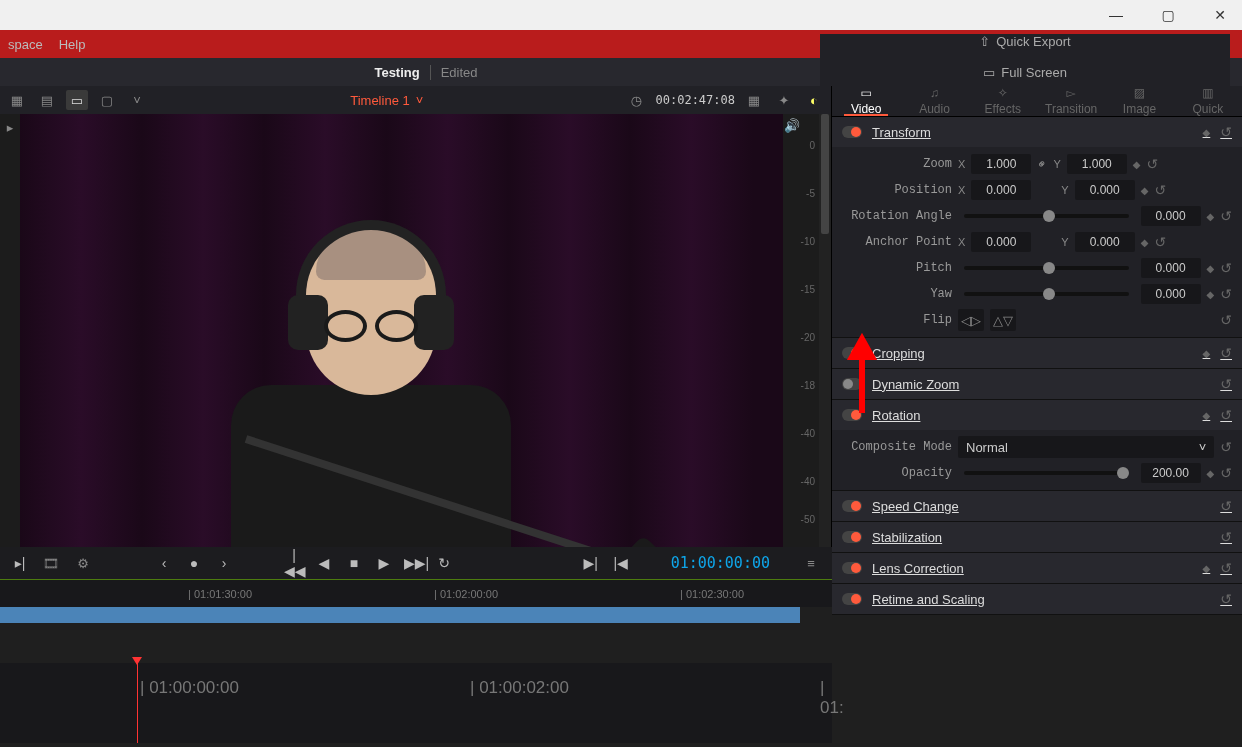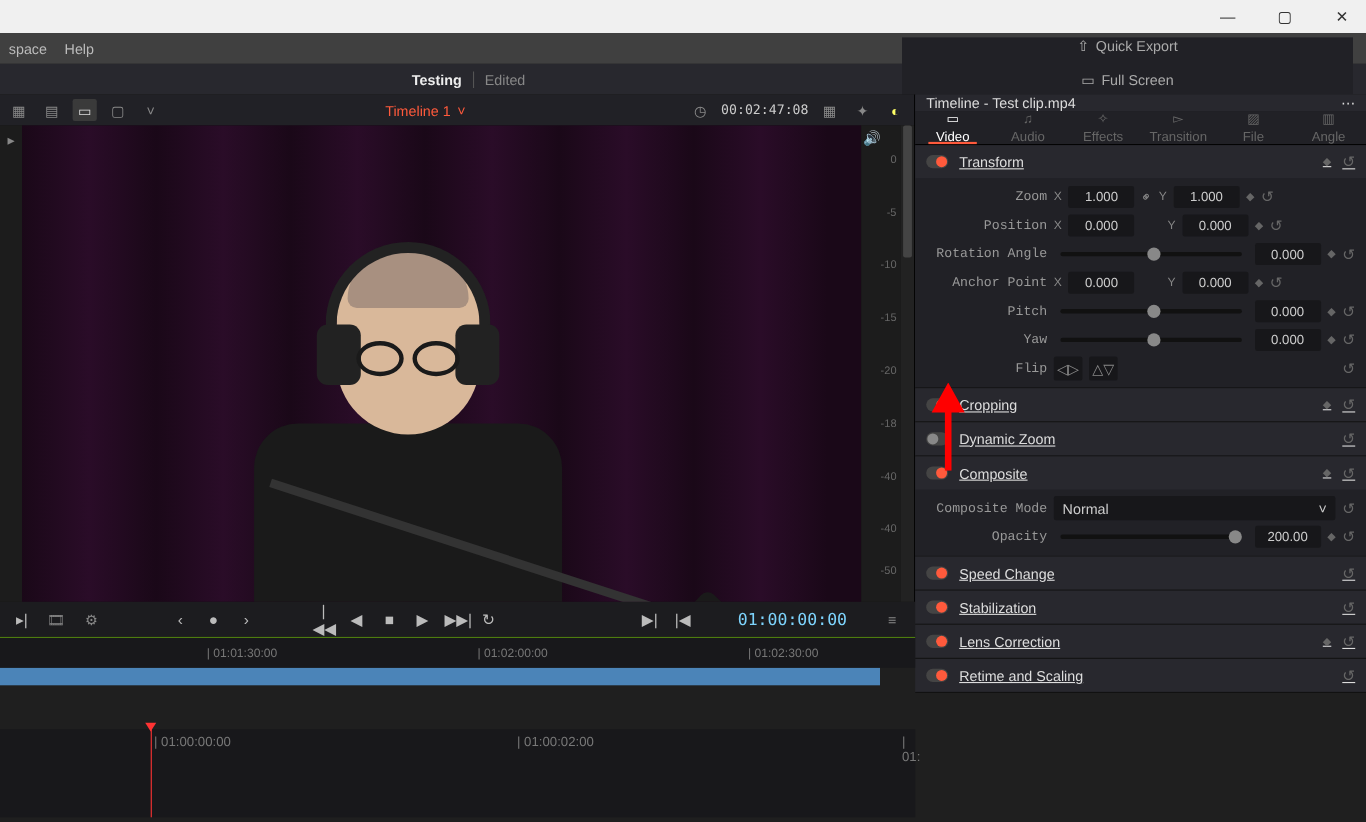--- a/index.html
+++ b/index.html
@@ -1,19 +1,19 @@
 <!DOCTYPE html>
 <html><head>
 <meta charset="utf-8">
 <style>
 * { box-sizing: border-box; margin: 0; padding: 0; font-family: "Segoe UI", Arial, sans-serif; }
 body { width: 1242px; height: 747px; background: #1f1f1f; color: #999; font-size: 13px; overflow: hidden; position: relative; }
 .titlebar { height: 30px; background: #f0f0f0; display: flex; justify-content: flex-end; align-items: center; padding-right: 8px; gap: 24px; }
 .titlebar div { width: 28px; height: 28px; display: flex; align-items: center; justify-content: center; color: #333; font-size: 14px; }
-.menubar { height: 28px; background: #404040; display: flex; align-items: center; padding: 0 8px; gap: 16px; color: #bbb; }
+.menubar { height: 28px; background: #b91c1c; display: flex; align-items: center; padding: 0 8px; gap: 16px; color: #bbb; }
 .headerbar { height: 28px; background: #28282e; display: flex; align-items: center; justify-content: space-between; padding: 0 12px; }
 .headerbar .center { display: flex; align-items: center; gap: 10px; margin-left: 20px; }
 .headerbar .right { display: flex; align-items: center; gap: 16px; }
 .editstatus { color: #888; border-left: 1px solid #555; padding-left: 10px; }
 .projname { color: #eee; font-weight: bold; }
 .toolbtn { display: flex; align-items: center; gap: 6px; color: #aaa; }
 .main { display: flex; height: 461px; }
 .left { flex: 1; display: flex; flex-direction: column; background: #181818; border-right: 1px solid #000; }
 .viewerhdr { height: 28px; background: #212126; display: flex; align-items: center; padding: 0 6px; gap: 8px; }
 .viewerhdr .tname { flex: 1; text-align: center; color: #ff5a3c; display: flex; align-items: center; justify-content: center; gap: 6px; }
@@ -43,27 +43,27 @@
 .reset { color: #666; font-size: 14px; }
 .params { background: #212126; padding: 4px 0; }
 .prow { height: 26px; display: flex; align-items: center; padding: 0 10px; gap: 6px; }
 .plabel { width: 110px; text-align: right; color: #999; font-size: 12px; font-family: Liberation Mono, monospace; }
 .axlabel { color: #888; font-size: 11px; }
 .numbox { width: 60px; height: 20px; background: #17171a; color: #ccc; text-align: center; font-size: 12px; border-radius: 2px; line-height: 20px; }
 .slider { flex: 1; height: 4px; background: #111; border-radius: 2px; position: relative; margin: 0 6px; }
 .slider .knob { position: absolute; top: -4px; width: 12px; height: 12px; border-radius: 50%; background: #888; }
 .transport { height: 32px; background: #1c1c1f; display: flex; align-items: center; padding: 0 10px; gap: 10px; }
 .transport .spacer { flex: 1; }
-.transport .tc { color: #7dd3fc; font-family: monospace; font-size: 15px; }
+.transport .tc { color: #0ea5e9; font-family: monospace; font-size: 15px; }
 .playicon { color: #bbb; font-size: 14px; width: 20px; text-align: center; }
 .ruler { height: 28px; background: #18181b; display: flex; align-items: center; position: relative; border-top: 1px solid #4d7c0f; }
 .ruler .mark { position: absolute; color: #777; font-size: 11px; }
 .track { height: 16px; background: #4b84b8; }
 .timeline2 { height: 80px; background: #18181b; position: relative; margin-top: 40px; }
-.timeline2 .mark { position: absolute; top: 4px; color: #777; font-size: 12px; }
+.timeline2 .mark { position: absolute; top: 15px; color: #777; font-size: 17px; }
 .playhead { position: absolute; top: 0; bottom: 0; width: 1px; background: #ff3333; left: 137px; }
 .playhead::before { content: ""; position: absolute; top: -6px; left: -5px; width: 0; height: 0; border-left: 5px solid transparent; border-right: 5px solid transparent; border-top: 8px solid #ff3333; }
 .arrow { position: absolute; left: 10px; top: 186px; z-index: 10; pointer-events: none; }
 .linkicon { transform: rotate(-45deg); display: inline-block; font-size: 12px; color: #888; }
 .selectbox { height: 22px; background: #17171a; color: #ccc; padding: 0 8px; display: flex; align-items: center; justify-content: space-between; border-radius: 2px; flex: 1; }
 .flipbtn { width: 26px; height: 22px; background: #17171a; display: flex; align-items: center; justify-content: center; color: #888; border-radius: 2px; }
 
 .curtain { position: absolute; inset: 0; background: linear-gradient(90deg, #1a0818 0%, #2a0c28 8%, #1a0818 16%, #2a0c28 24%, #1a0818 32%, #2a0c28 40%, #1a0818 48%, #2a0c28 56%, #1a0818 64%, #2a0c28 72%, #1a0818 80%, #2a0c28 88%, #1a0818 96%); }
 .person { position: absolute; left: 46%; top: 28%; transform: translateX(-50%); }
 .head { width: 130px; height: 160px; background: #d9b89a; border-radius: 60px 60px 70px 70px; position: relative; }
@@ -167,48 +167,44 @@
         <div class="tick" style="top:362px;">-40</div>
         <div class="tick" style="top:400px;">-50</div>
       </div>
       <div class="scroll">
           <div class="thumb"></div>
         </div>
     </div>
   </div>
 
   <div class="right">
-    <div class="inshdr">
-      <span>Timeline - Test clip.mp4</span>
-      <span>⋯</span>
-    </div>
     <div class="tabs">
       <div class="tab active">
           <div>▭</div>
           <span>Video</span>
         </div>
       <div class="tab">
           <div>♫</div>
           <span>Audio</span>
         </div>
       <div class="tab">
           <div>✧</div>
           <span>Effects</span>
         </div>
       <div class="tab">
           <div>▻</div>
           <span>Transition</span>
         </div>
       <div class="tab">
           <div>▨</div>
-          <span>File</span>
+          <span>Image</span>
         </div>
       <div class="tab">
           <div>▥</div>
-          <span>Angle</span>
+          <span>Quick</span>
         </div>
     </div>
 
     <div class="section">
       <div class="sectionhdr">
         <div class="toggle on"></div>
         <span>Transform</span>
         <div class="spacer"></div>
         <span class="kf">◆</span>
         <span class="reset">↺</span>
@@ -299,21 +295,21 @@
       <div class="toggle off"></div>
       <span>Dynamic Zoom</span>
       <div class="spacer"></div>
           <span class="reset">↺</span>
     </div>
       </div>
 
     <div class="section">
       <div class="sectionhdr">
         <div class="toggle on"></div>
-        <span>Composite</span>
+        <span>Rotation</span>
         <div class="spacer"></div>
           <span class="kf">◆</span>
           <span class="reset">↺</span>
       </div>
       <div class="params">
         <div class="prow">
           <div class="plabel">Composite Mode</div>
           <div class="selectbox">
             <span>Normal</span>
               <span>˅</span>

